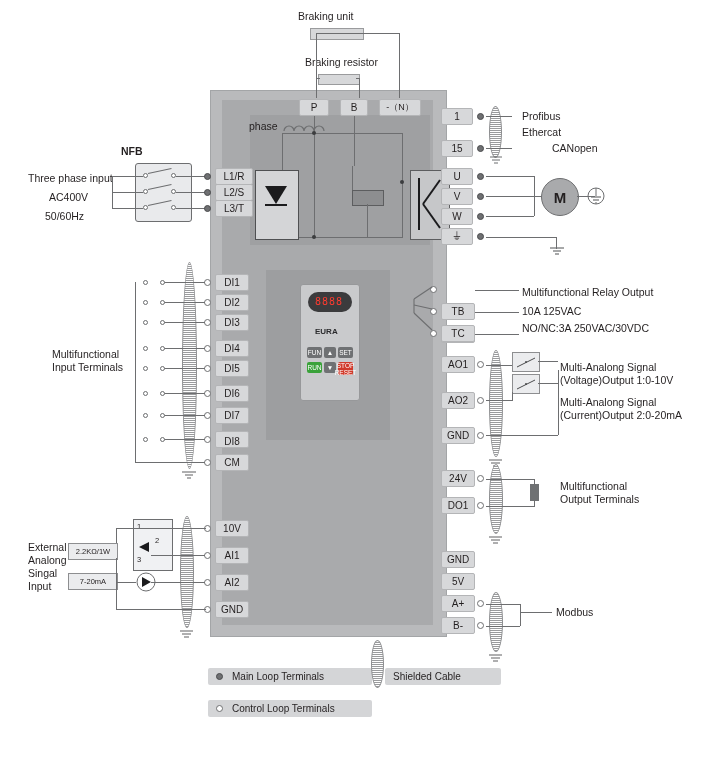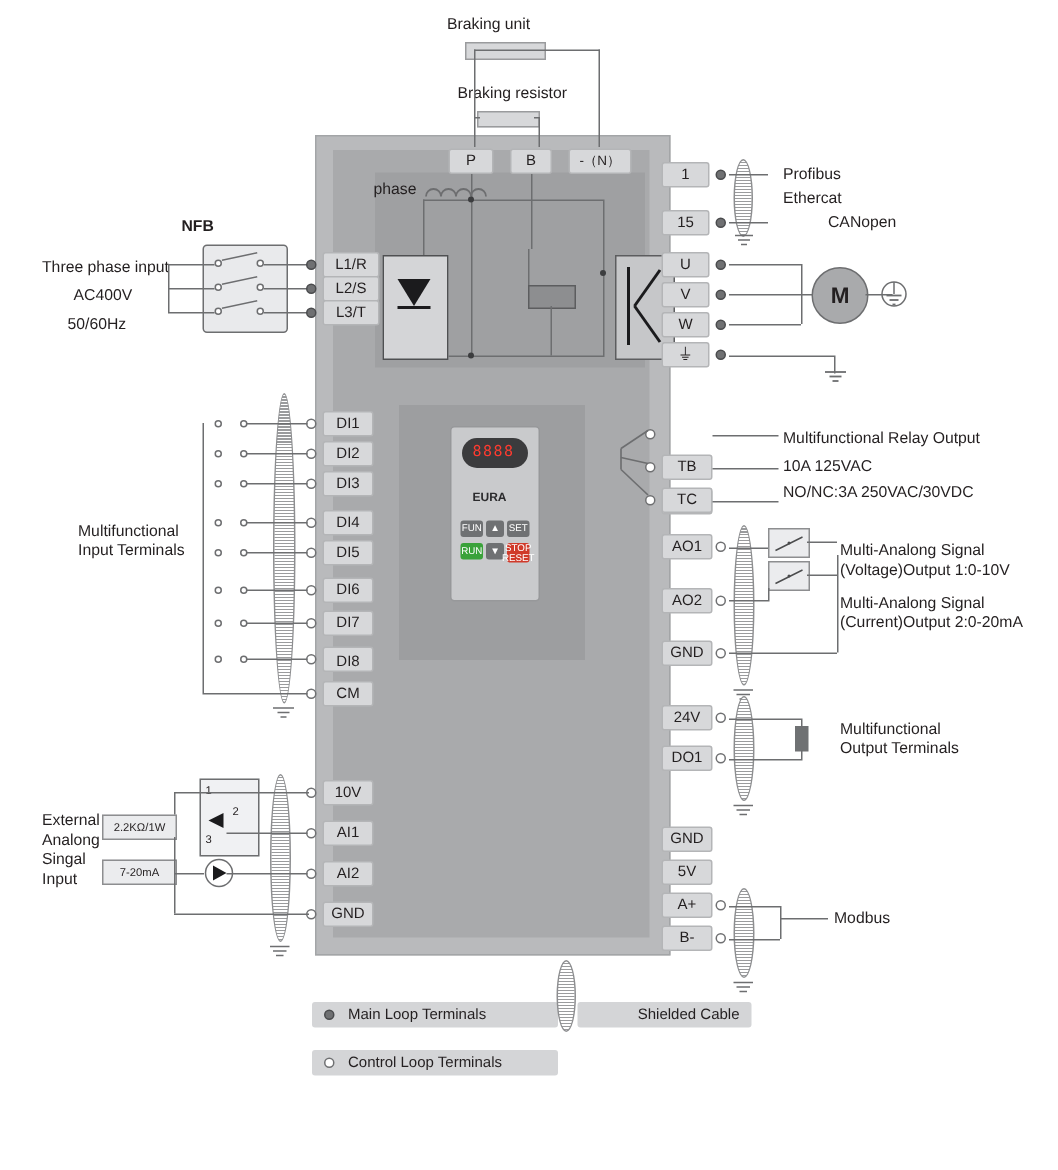--- a/index.html
+++ b/index.html
@@ -643,19 +643,19 @@
   <div class="abs wire wire-v" style="left:116px; top:558px; height:51px;"></div>
 
   <div class="abs legend-pill" style="left:208px; top:668px; width:148px;">
     <span class="abs term-dot filled" style="left:8px; top:5px;"></span>
     <span style="margin-left:16px;">Main Loop Terminals</span>
   </div>
   <div class="abs legend-pill" style="left:208px; top:700px; width:148px;">
     <span class="abs term-dot" style="left:8px; top:5px;"></span>
     <span style="margin-left:16px;">Control Loop Terminals</span>
   </div>
-  <div class="abs legend-pill" style="left:385px; top:668px; width:100px; justify-content:flex-end;">
+  <div class="abs legend-pill" style="left:385px; top:668px; width:100px; justify-content:flex-start;">
     <span>Shielded Cable</span>
   </div>
   <div class="abs shield" style="left:371px; top:640px; width:11px; height:46px;"></div>
 
 
 </div>
 
 </body></html>

